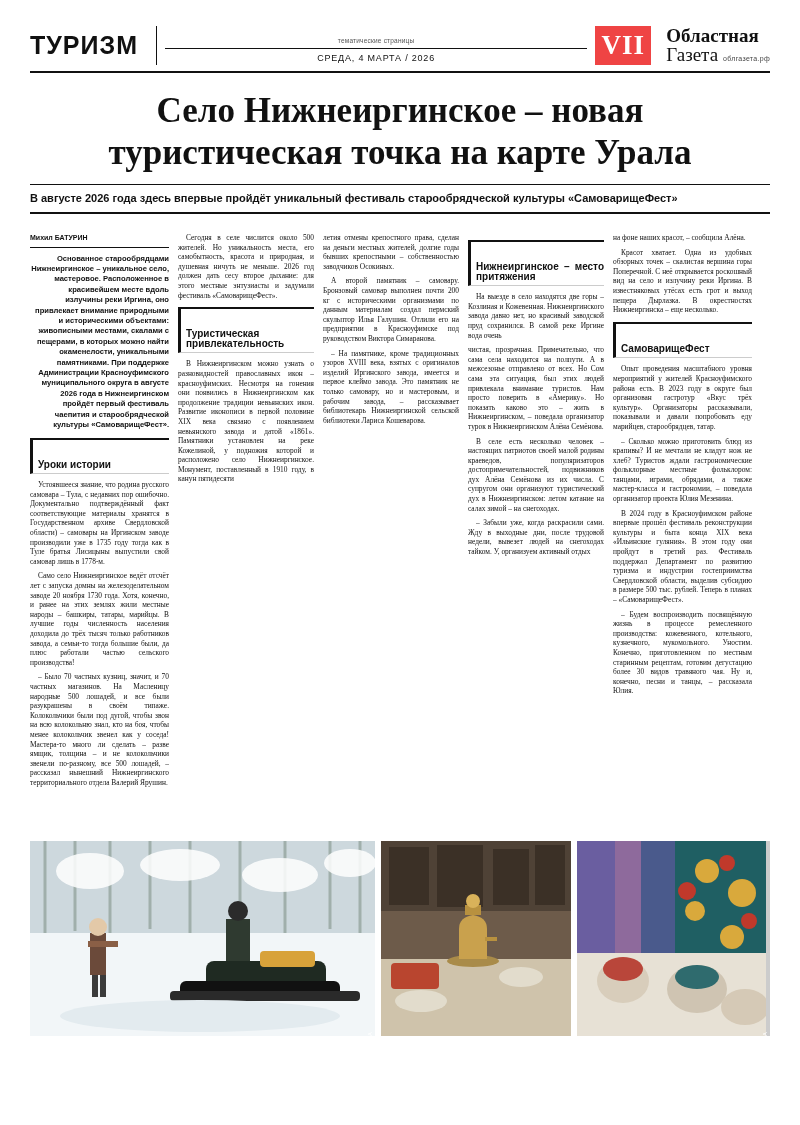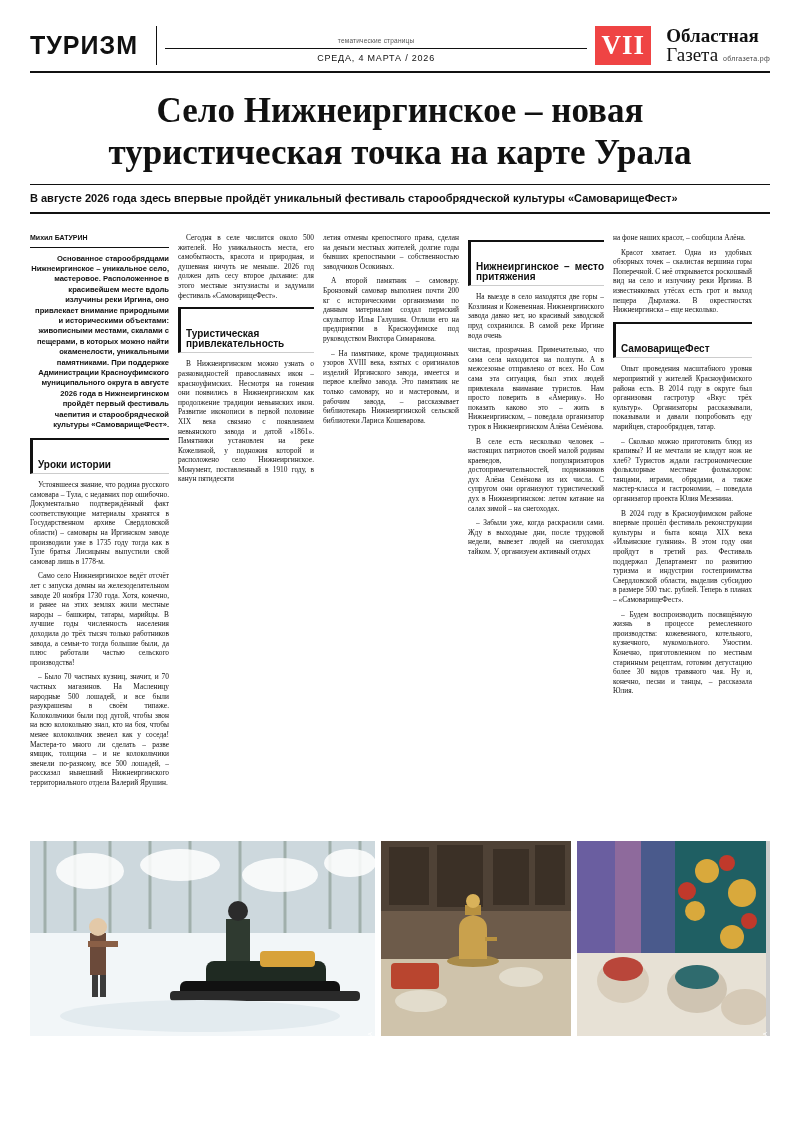--- a/index.html
+++ b/index.html
@@ -279,21 +279,21 @@
           <p>В селе есть несколько человек – настоящих патриотов своей малой родины краеведов, популяризаторов достопримечательностей, подвижников дух Алёна Семёнова из их числа. С супругом они организуют туристический дух в Нижнеиргинском: летом катание на салах зимой – на снегоходах.</p>
           <p>– Забыли уже, когда раскрасили сами. Жду в выходные дни, после трудовой недели, вывезет людей на снегоходах тайком. У, организуем активный отдых</p>
         </div>
       </div>
     </div>
 
     <div class="col">
       <p class="noind">на фоне наших красот, – сообщила Алёна.</p>
       <p>Красот хватает. Одна из удобных обзорных точек – скалистая вершина горы Поперечной. С неё открывается роскошный вид на село и излучину реки Иргина. В известняковых утёсах есть грот и выход пещера Дырлазка. В окрестностях Нижнеиргинска – еще несколько.</p>
       <div class="subhead">СамоварищеФест</div>
-      <p>Опыт проведения масштабного уровня мероприятий у жителей Красноуфимского района есть. В 2014 году в округе был организован гастротур «Вкус трёх культур». Организаторы рассказывали, показывали и давали попробовать еду марийцев, старообрядцев, татар.</p>
+      <p>Опыт проведения масштабного уровня мероприятий у жителей Красноуфимского района есть. В 2023 году в округе был организован гастротур «Вкус трёх культур». Организаторы рассказывали, показывали и давали попробовать еду марийцев, старообрядцев, татар.</p>
       <p>– Сколько можно приготовить блюд из крапивы? И не мечтали не кладут нож не хлеб? Туристов ждали гастрономические фольклорные местные фольклором: танцами, играми, обрядами, а также мастер-класса и гастрономии, – поведала организатор проекта Юлия Мезенина.</p>
       <p>В 2024 году в Красноуфимском районе впервые прошёл фестиваль реконструкции культуры и быта конца XIX века «Ильинские гуляния». В этом году они пройдут в третий раз. Фестиваль поддержал Департамент по развитию туризма и индустрии гостеприимства Свердловской области, выделив субсидию в размере 500 тыс. рублей. Теперь в планах – «СамоварищеФест».</p>
       <p>– Будем воспроизводить посвящённую жизнь в процессе ремесленного производства: кожевенного, котельного, кузнечного, мукомольного. Уностим. Конечно, приготовленном по местным старинным рецептам, готовим дегустацию более 30 видов травяного чая. Ну и, конечно, песни и танцы, – рассказала Юлия.</p>
     </div>
   </div>
 
   <div class="photos">
     <div class="ph ph1">
       <svg width="345" height="195" viewBox="0 0 345 195" preserveAspectRatio="none">
         <rect width="345" height="195" fill="#e8eef2"></rect>

